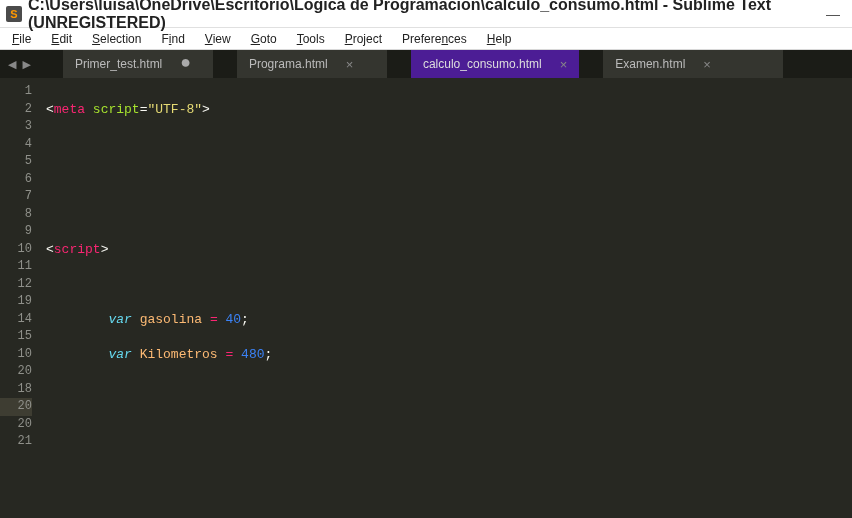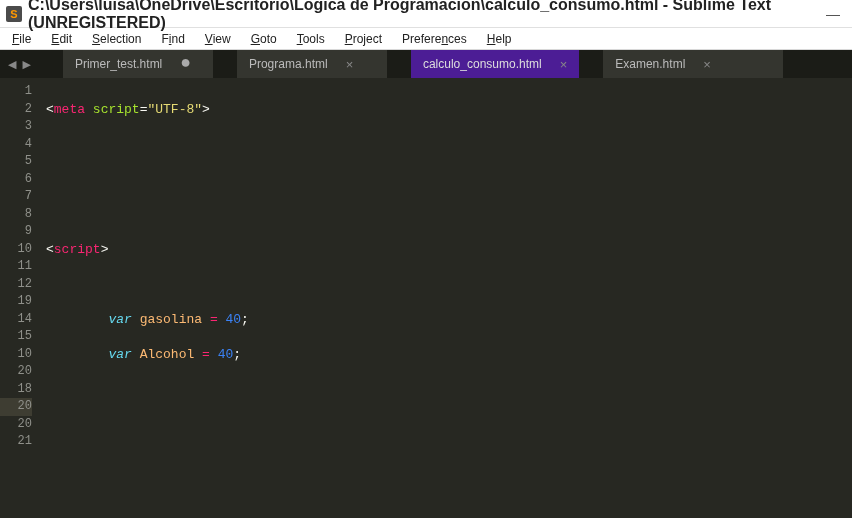--- a/index.html
+++ b/index.html
@@ -199,21 +199,21 @@
         <div class="ln">21</div>
       </div>
     <div class="code">
 <div class="code-line"><span class="c-plain">&lt;</span><span class="c-tag">meta</span><span> </span><span class="c-attr">script</span><span class="c-plain">=</span><span class="c-str">"UTF-8"</span><span class="c-plain">&gt;</span></div>
 <div class="code-line"></div>
 <div class="code-line"></div>
 <div class="code-line"></div>
 <div class="code-line"><span class="c-plain">&lt;</span><span class="c-tag">script</span><span class="c-plain">&gt;</span></div>
 <div class="code-line"></div>
 <div class="code-line"><span>        </span><span class="c-kw">var</span><span> </span><span class="c-var">gasolina</span><span> </span><span class="c-op">=</span><span> </span><span class="c-num">40</span><span class="c-plain">;</span></div>
-<div class="code-line"><span>        </span><span class="c-kw">var</span><span> </span><span class="c-var">Alcohol</span><span> </span><span class="c-op">=</span><span> </span><span class="c-num">40</span><span class="c-plain">;</span></div>
+<div class="code-line"><span>        </span><span class="c-kw">var</span><span> </span><span class="c-var">Kilometros</span><span> </span><span class="c-op">=</span><span> </span><span class="c-num">480</span><span class="c-plain">;</span></div>
 <div class="code-line"></div>
 <div class="code-line"></div>
 
 
 
 
 
 
 
 

